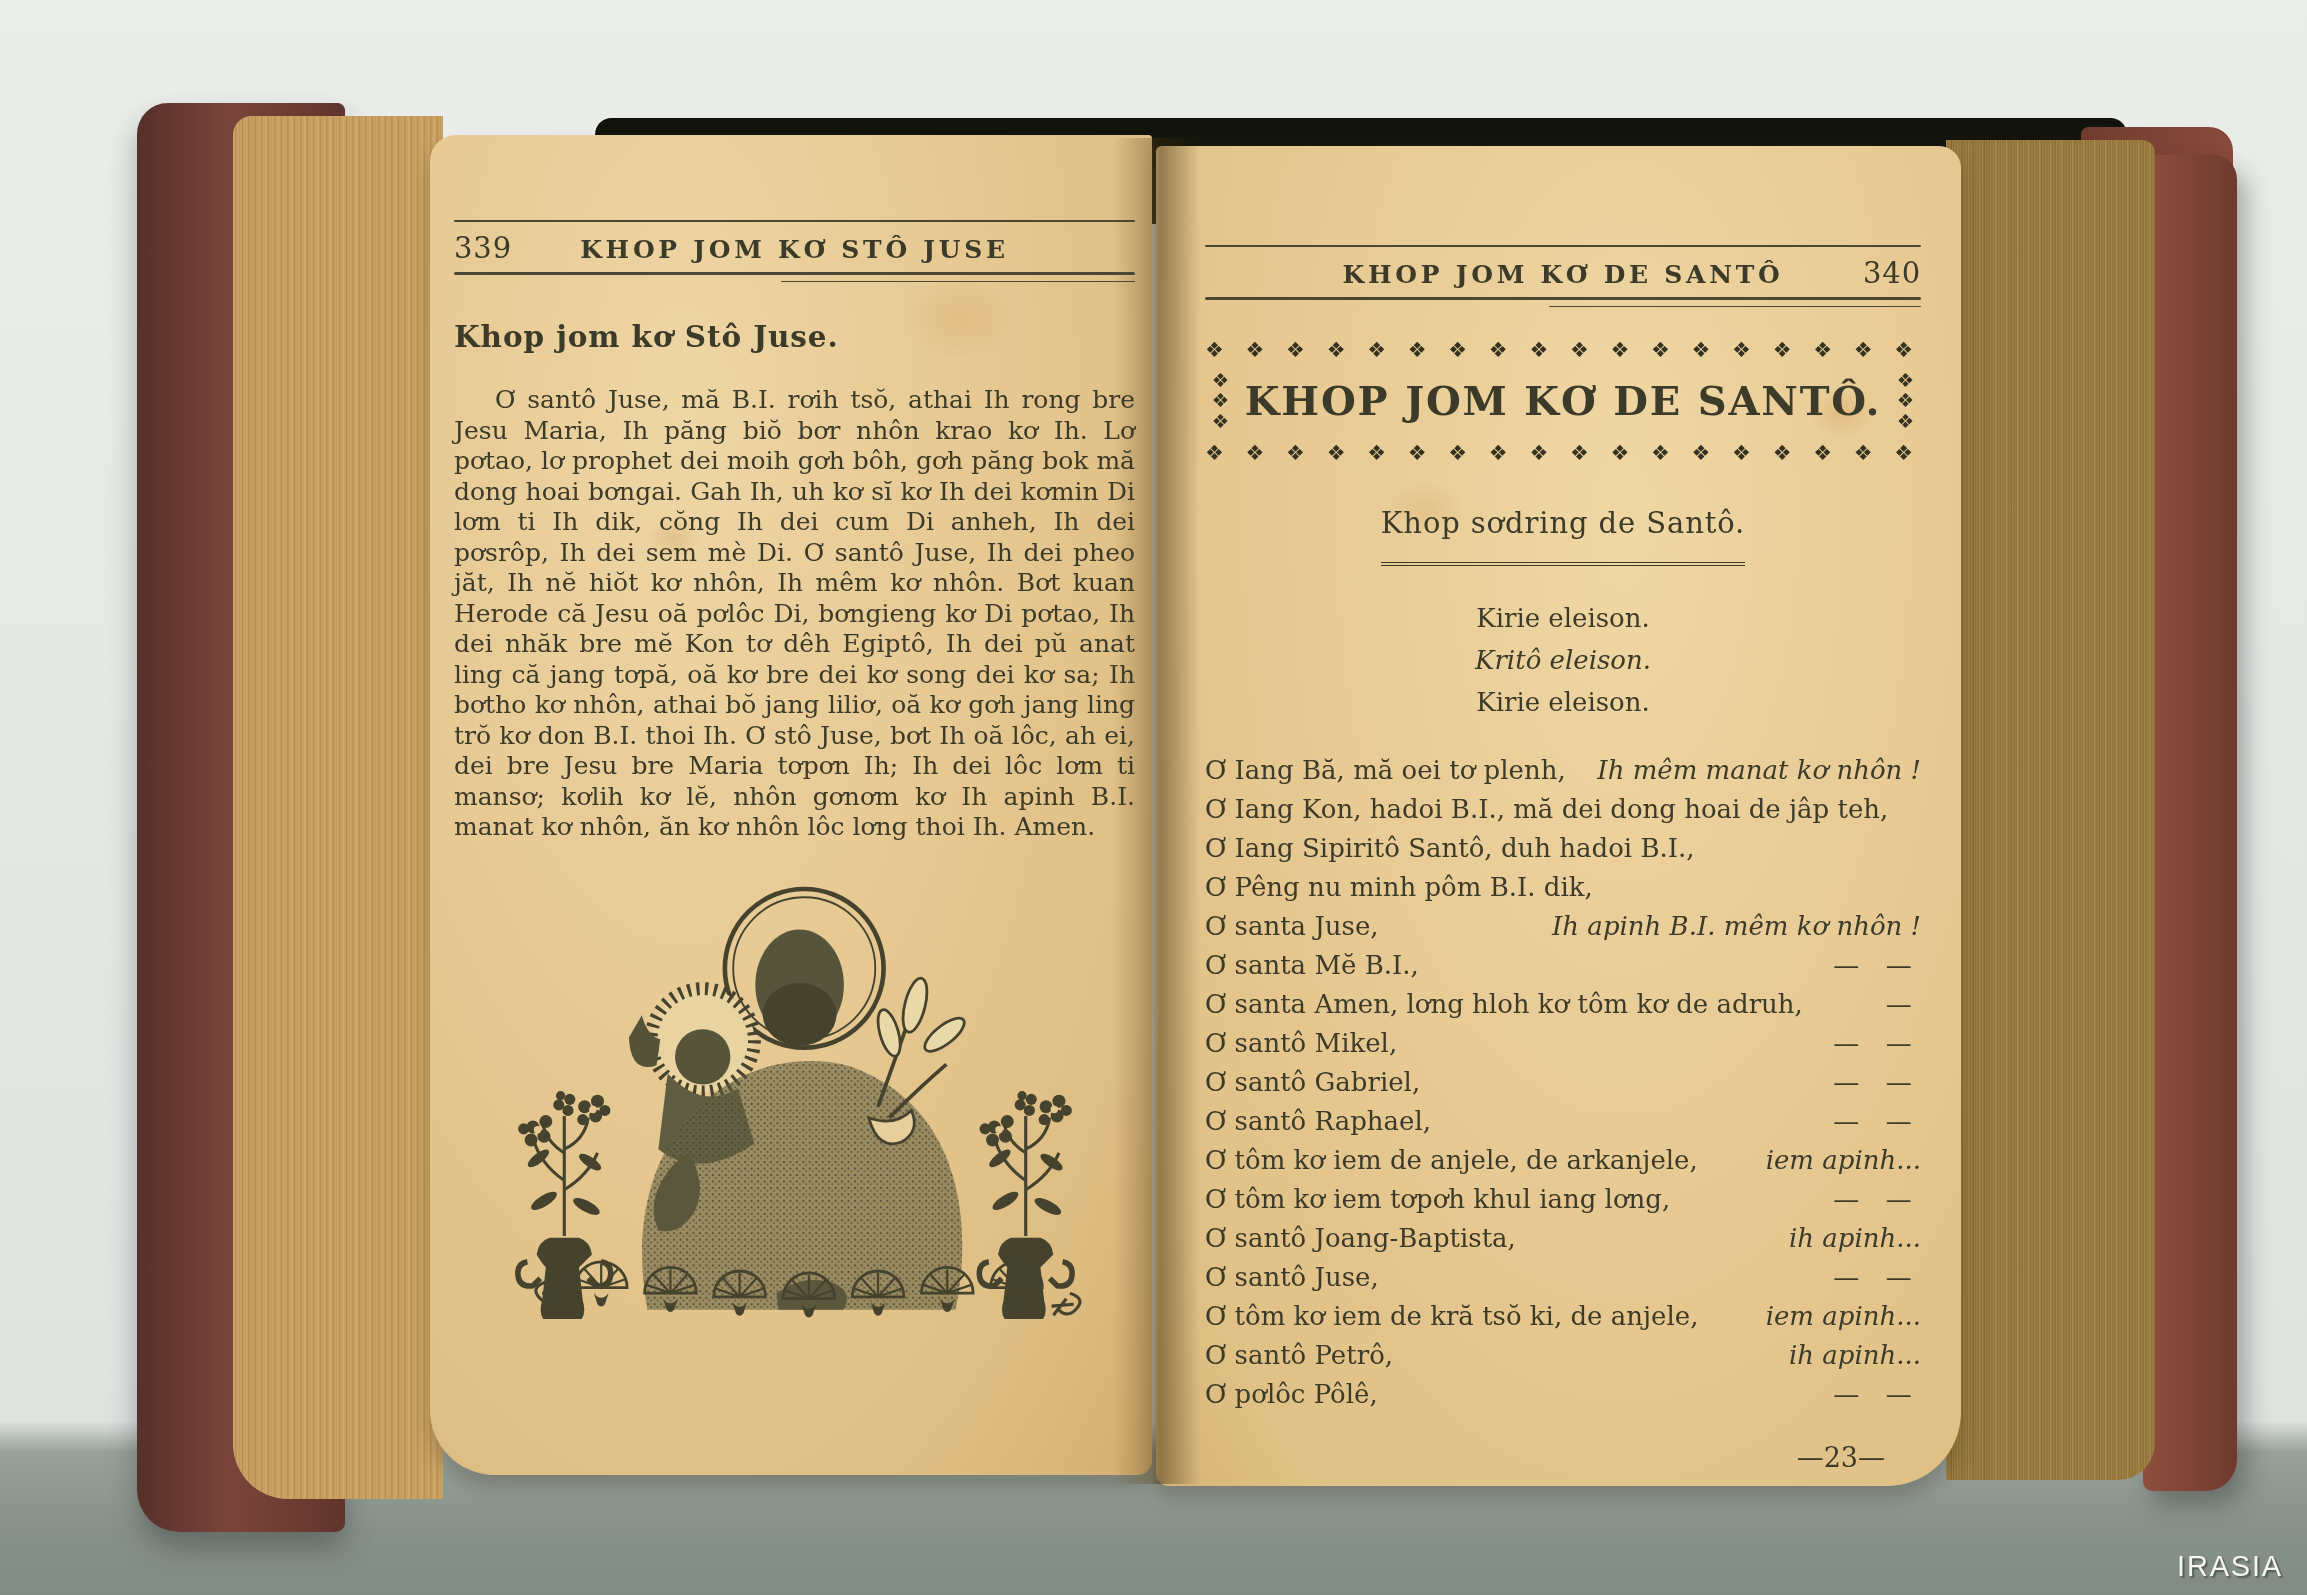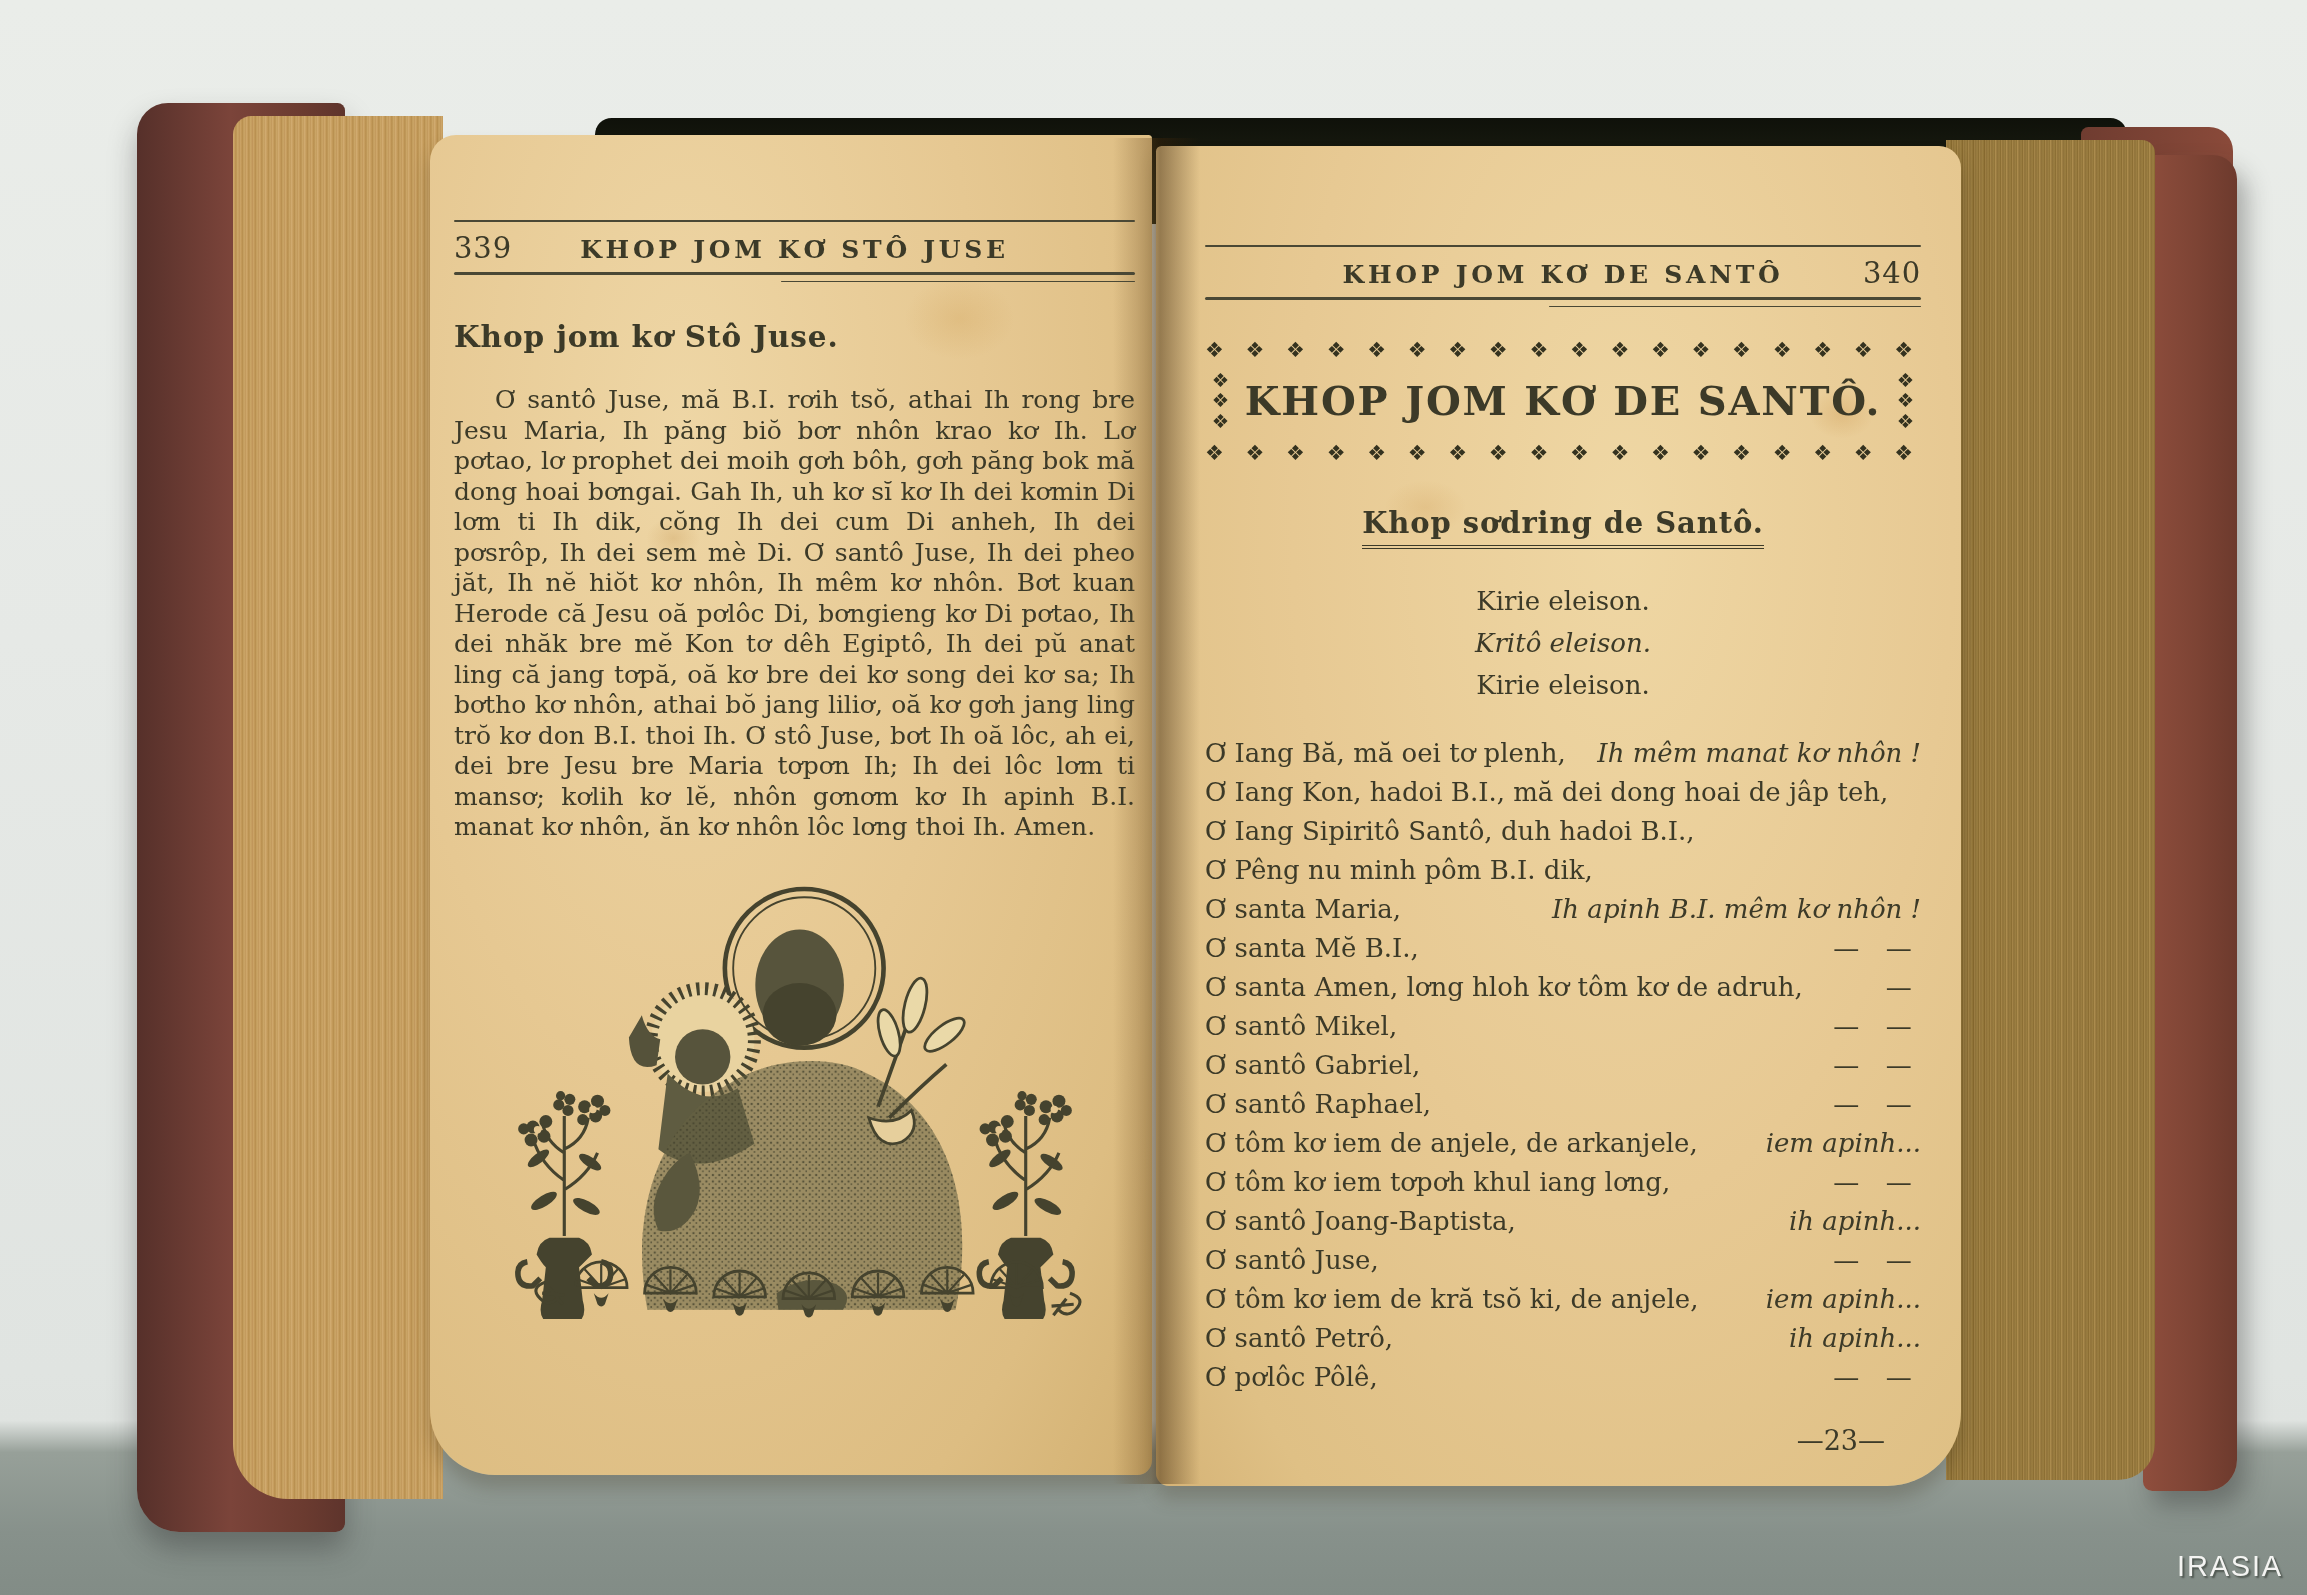--- a/index.html
+++ b/index.html
@@ -51,22 +51,22 @@
   .para{margin-top:31px;font-size:25px;line-height:1.22;text-align:justify;text-indent:41px;}
   .illus-wrap{margin:33px auto 0 auto;width:646px;}
   
   .page-right-content{position:absolute;left:1205px;top:245px;width:716px;}
   .orn-row{text-align:center;font-size:21px;letter-spacing:7.4px;color:#34321f;white-space:nowrap;overflow:hidden;}
   .frame{margin-top:31px;}
   .frame-mid{display:flex;align-items:center;}
   .orn-col{width:31px;font-size:19.4px;line-height:1.05;color:#34321f;text-align:center;}
   .frame-title{flex:1;text-align:center;font-size:40px;font-weight:bold;letter-spacing:1.8px;padding:14.8px 0 16.6px 0;}
   .subhead-wrap{text-align:center;margin-top:41px;}
-  .subhead{display:inline-block;font-size:29px;font-weight:bold;letter-spacing:0.9px;
-    padding-bottom:5px;border-bottom:4.6px double #3c3a28;}
+  .subhead{display:inline-block;font-size:29px;font-weight:normal;letter-spacing:0.9px;
+    padding-bottom:22px;border-bottom:4.6px double #3c3a28;}
   .kyrie{margin-top:31px;text-align:center;font-size:26px;line-height:1.62;}
   .kyrie .it{font-style:italic;}
   .litany{margin-top:28px;font-size:26px;line-height:1.5;}
   .lrow{display:flex;justify-content:space-between;align-items:baseline;white-space:nowrap;}
   .lrow .resp{font-style:italic;margin-left:16.6px;}
   .lrow .resp.dash{font-style:normal;letter-spacing:9.2px;}
   .sig{margin-top:28px;font-size:27px;width:max-content;margin-left:auto;margin-right:36px;}
   
   .watermark{position:absolute;right:24px;bottom:13px;font-family:"Liberation Sans",sans-serif;
     font-size:29px;color:#f4f4f2;letter-spacing:1.8px;text-shadow:1.8px 1.8px 1.8px #4e564f;}
@@ -236,21 +236,21 @@
       <div class="lrow">
         <span class="call">Ơ Iang Kon, hadoi B.I., mă dei dong hoai de jâp teh,</span>
       </div>
       <div class="lrow">
         <span class="call">Ơ Iang Sipiritô Santô, duh hadoi B.I.,</span>
       </div>
       <div class="lrow">
         <span class="call">Ơ Pêng nu minh pôm B.I. dik,</span>
       </div>
       <div class="lrow">
-        <span class="call">Ơ santa Maria,</span>
+        <span class="call">Ơ santa Juse,</span>
         <span class="resp">Ih apinh B.I. mêm kơ nhôn !</span>
       </div>
       <div class="lrow">
         <span class="call">Ơ santa Mĕ B.I.,</span>
         <span class="resp dash">— —</span>
       </div>
       <div class="lrow">
         <span class="call">Ơ santa Amen, lơng hloh kơ tôm kơ de adruh,</span>
         <span class="resp dash">—</span>
       </div>

